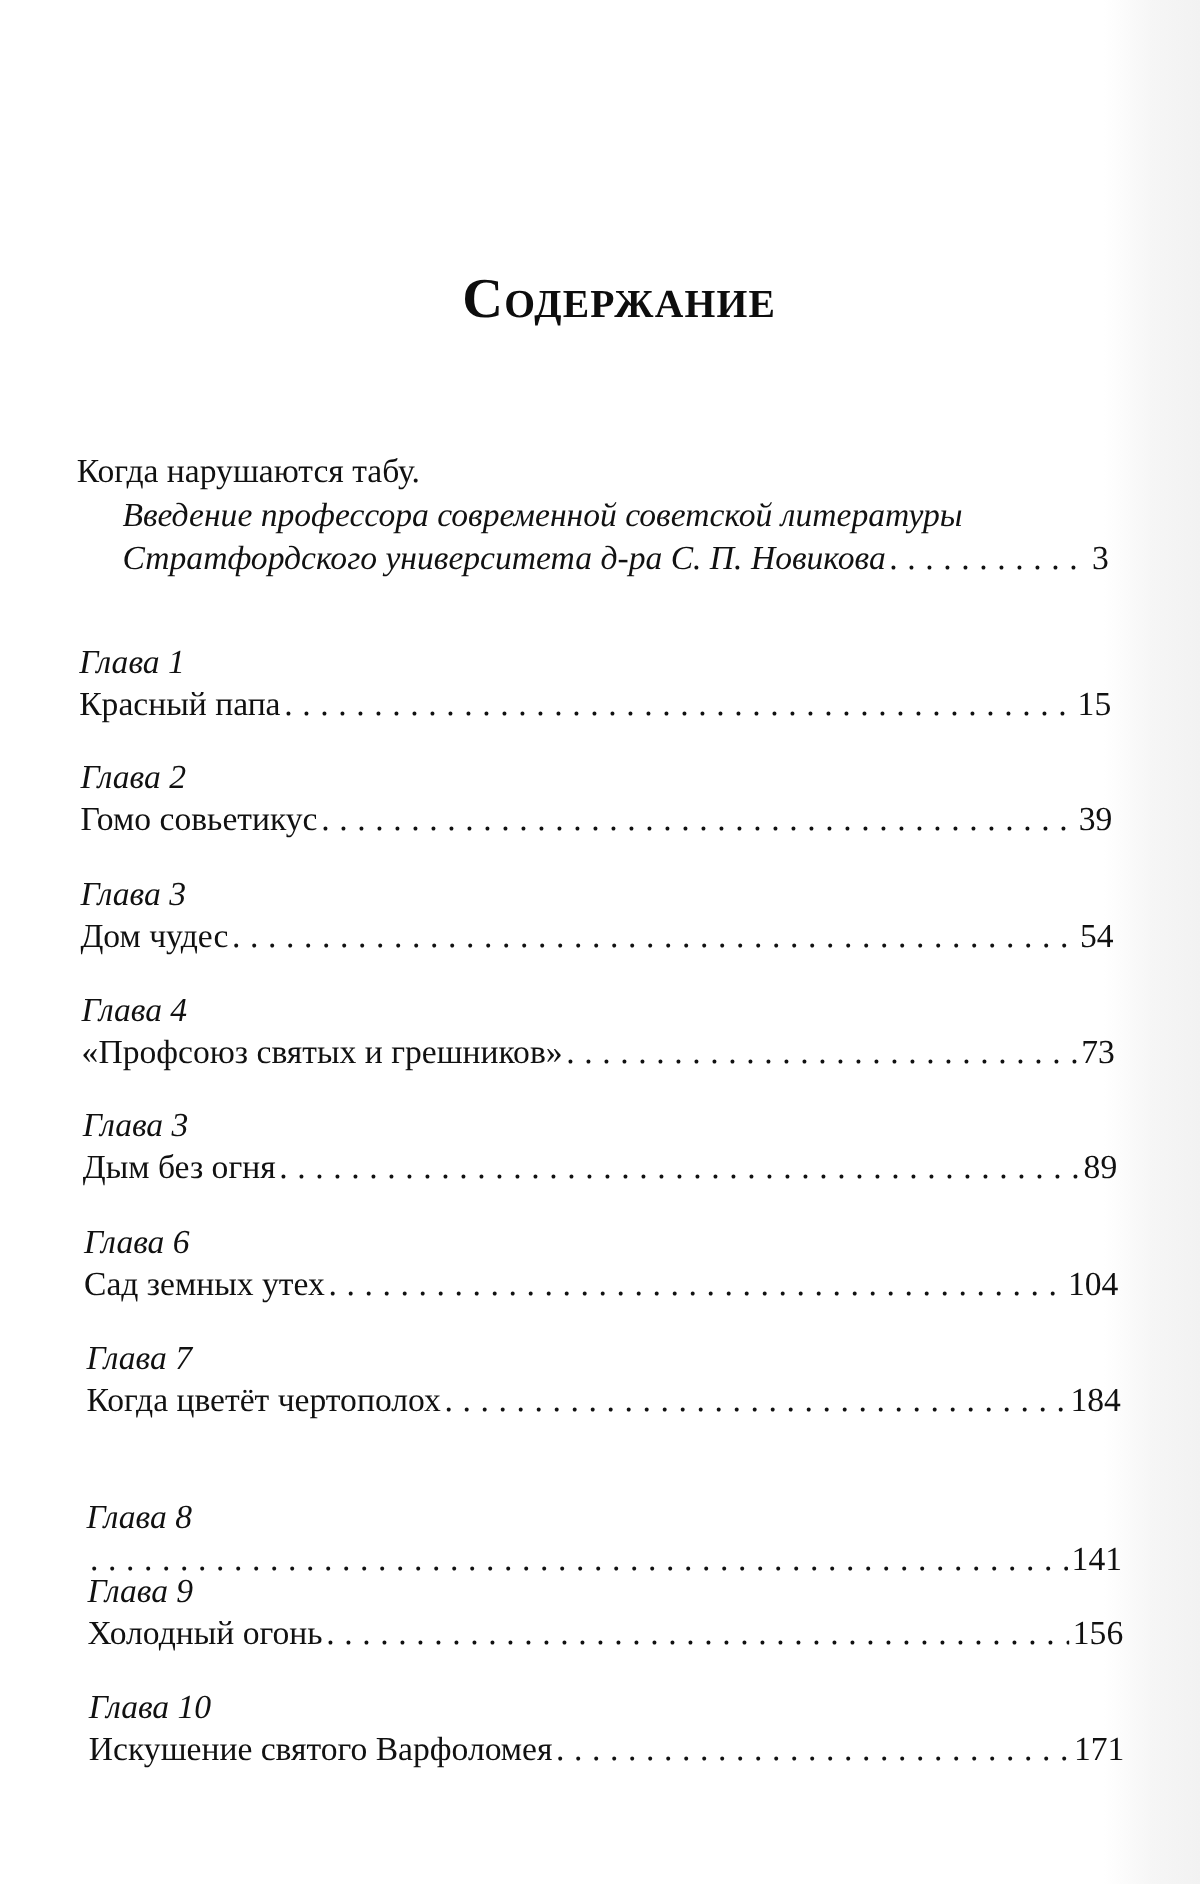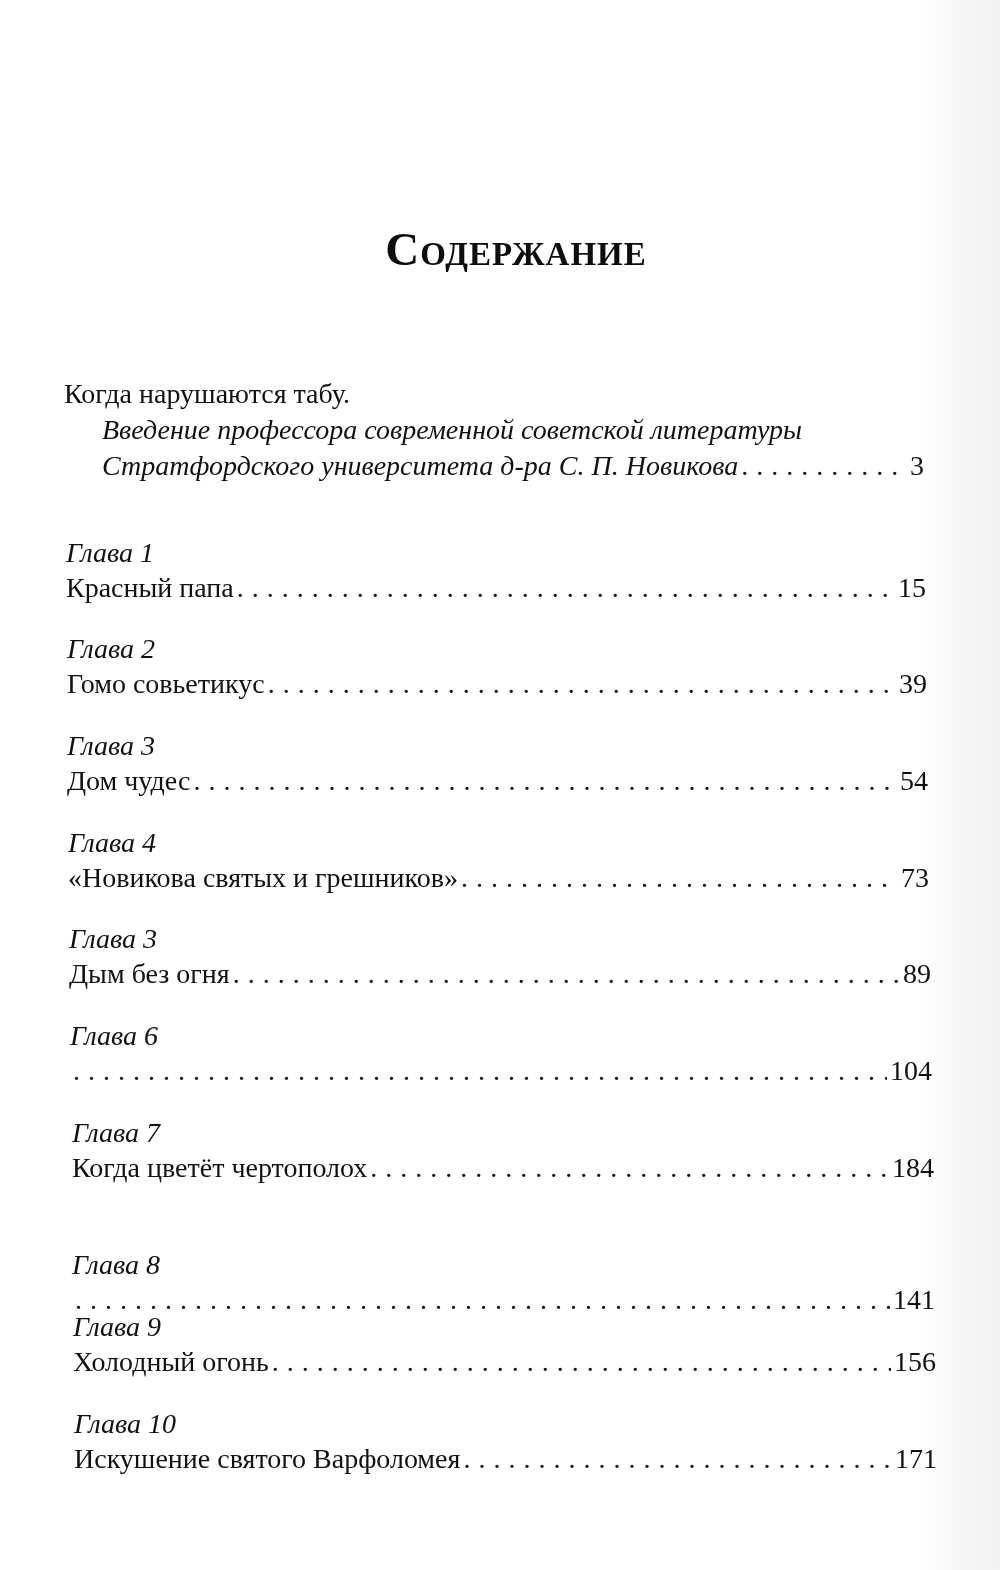--- a/index.html
+++ b/index.html
@@ -121,38 +121,39 @@
     <div class="row chapter-title-row">
       <span>Дом чудес</span>
       <span class="leader"></span>
       <span class="page-num">54</span>
     </div>
   </div>
 
   <div class="chapter" style="left:68px; top:826px; width:861px;">
     <div class="chapter-label">Глава 4</div>
     <div class="row chapter-title-row">
-      <span>«Новикова святых и грешников»</span>
+      <span>«Профсоюз святых и грешников»</span>
       <span class="leader"></span>
       <span class="page-num">73</span>
     </div>
   </div>
 
   <div class="chapter" style="left:69px; top:922px; width:862px;">
     <div class="chapter-label">Глава 3</div>
     <div class="row chapter-title-row">
       <span>Дым без огня</span>
       <span class="leader"></span>
       <span class="page-num">89</span>
     </div>
   </div>
 
   <div class="chapter" style="left:70px; top:1019px; width:862px;">
     <div class="chapter-label">Глава 6</div>
     <div class="row chapter-title-row">
+      <span>Сад земных утех</span>
       <span class="leader"></span>
       <span class="page-num">104</span>
     </div>
   </div>
 
   <div class="chapter" style="left:72px; top:1116px; width:862px;">
     <div class="chapter-label">Глава 7</div>
     <div class="row chapter-title-row">
       <span>Когда цветёт чертополох</span>
       <span class="leader"></span>

